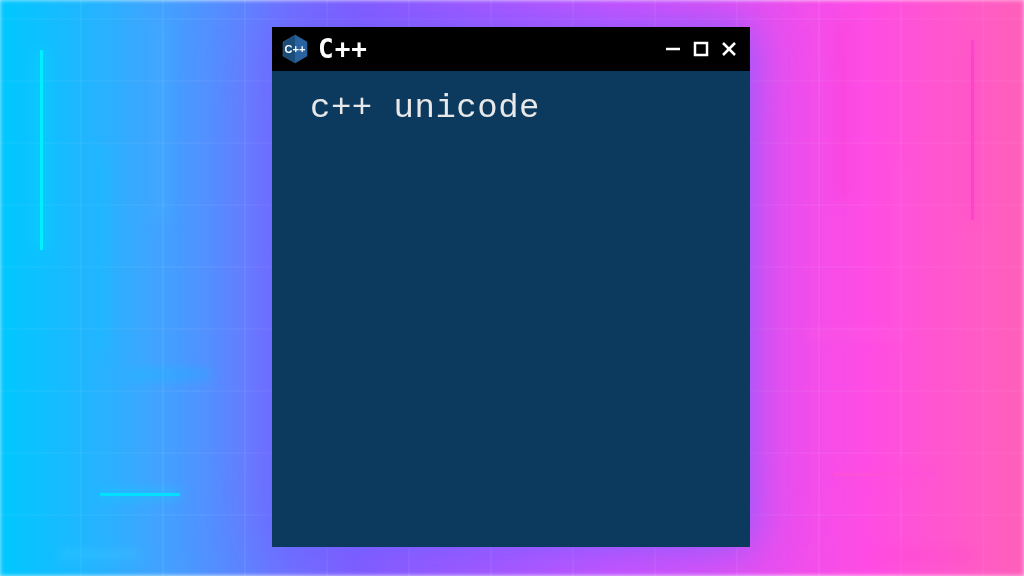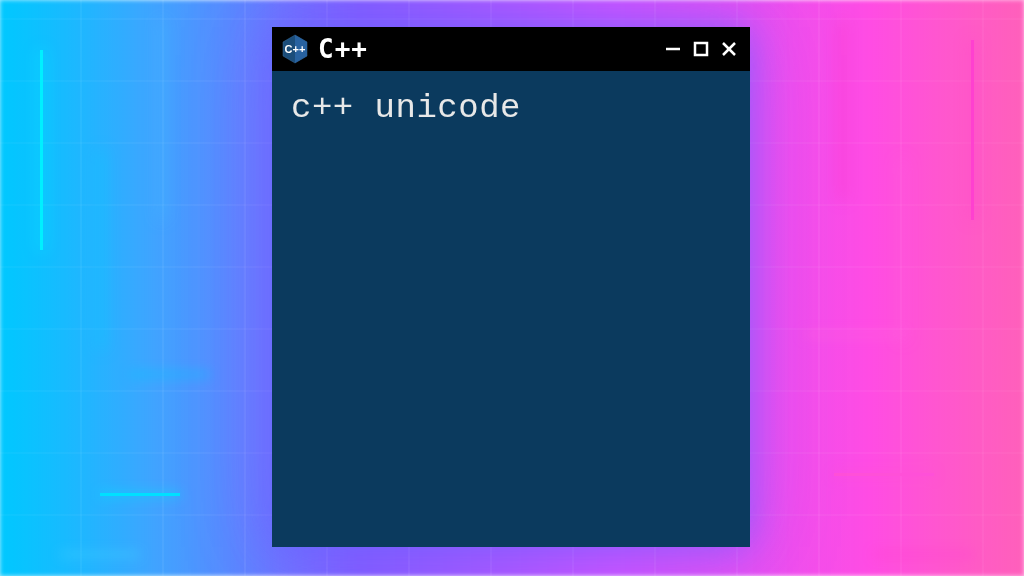--- a/index.html
+++ b/index.html
@@ -183,21 +183,21 @@
       width: 18px;
       height: 18px;
       stroke: #fff;
       stroke-width: 2.5;
       fill: none;
     }
     
     .terminal-body {
       flex: 1;
       background: #0b3a5e;
-      padding: 18px 19px;
+      padding: 18px 38px;
     }
     
     .terminal-text {
       color: #e8e8e8;
       font-size: 34px;
       font-family: 'Consolas', 'Courier New', monospace;
       font-weight: 400;
       letter-spacing: 0.5px;
     }
   </style>

